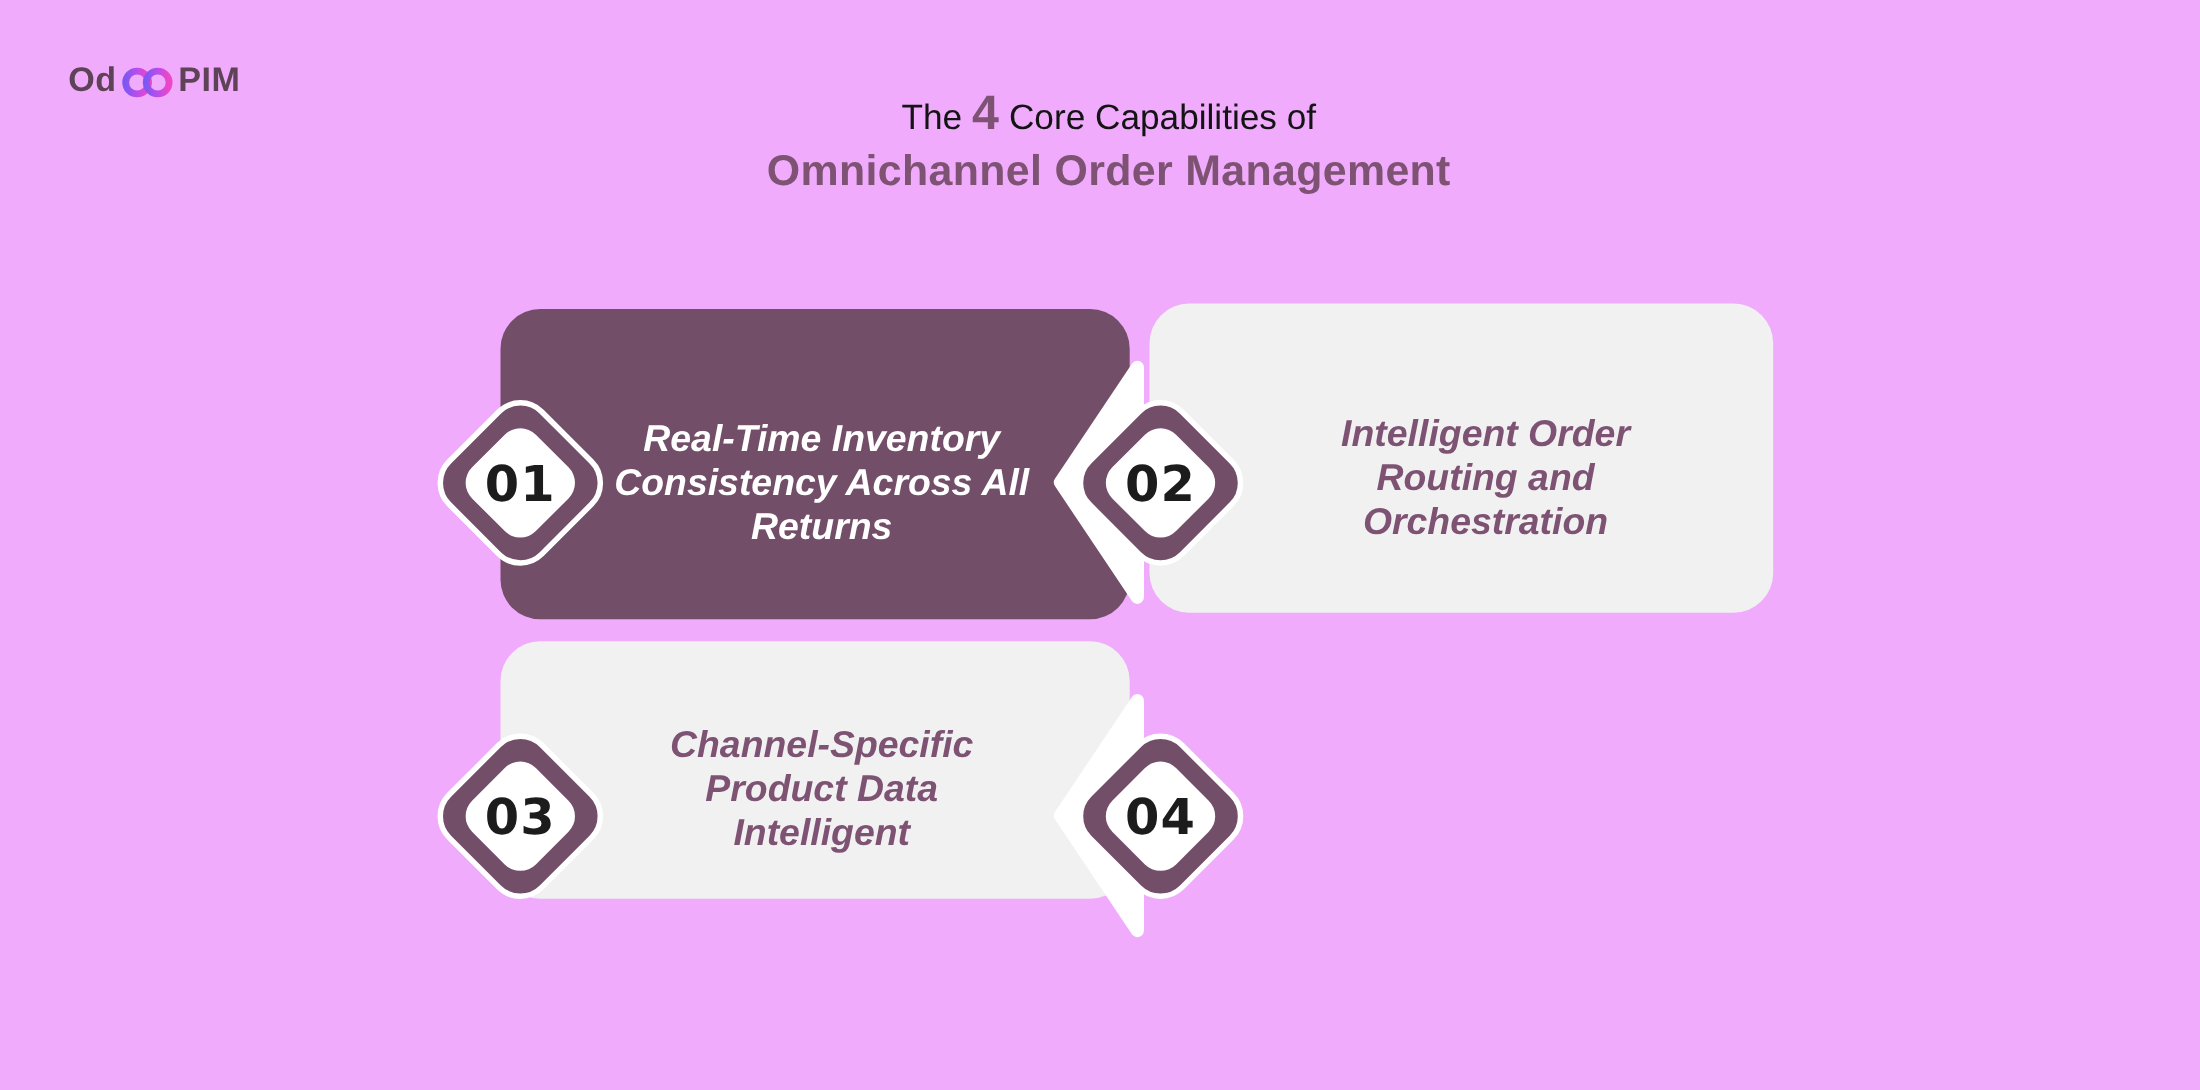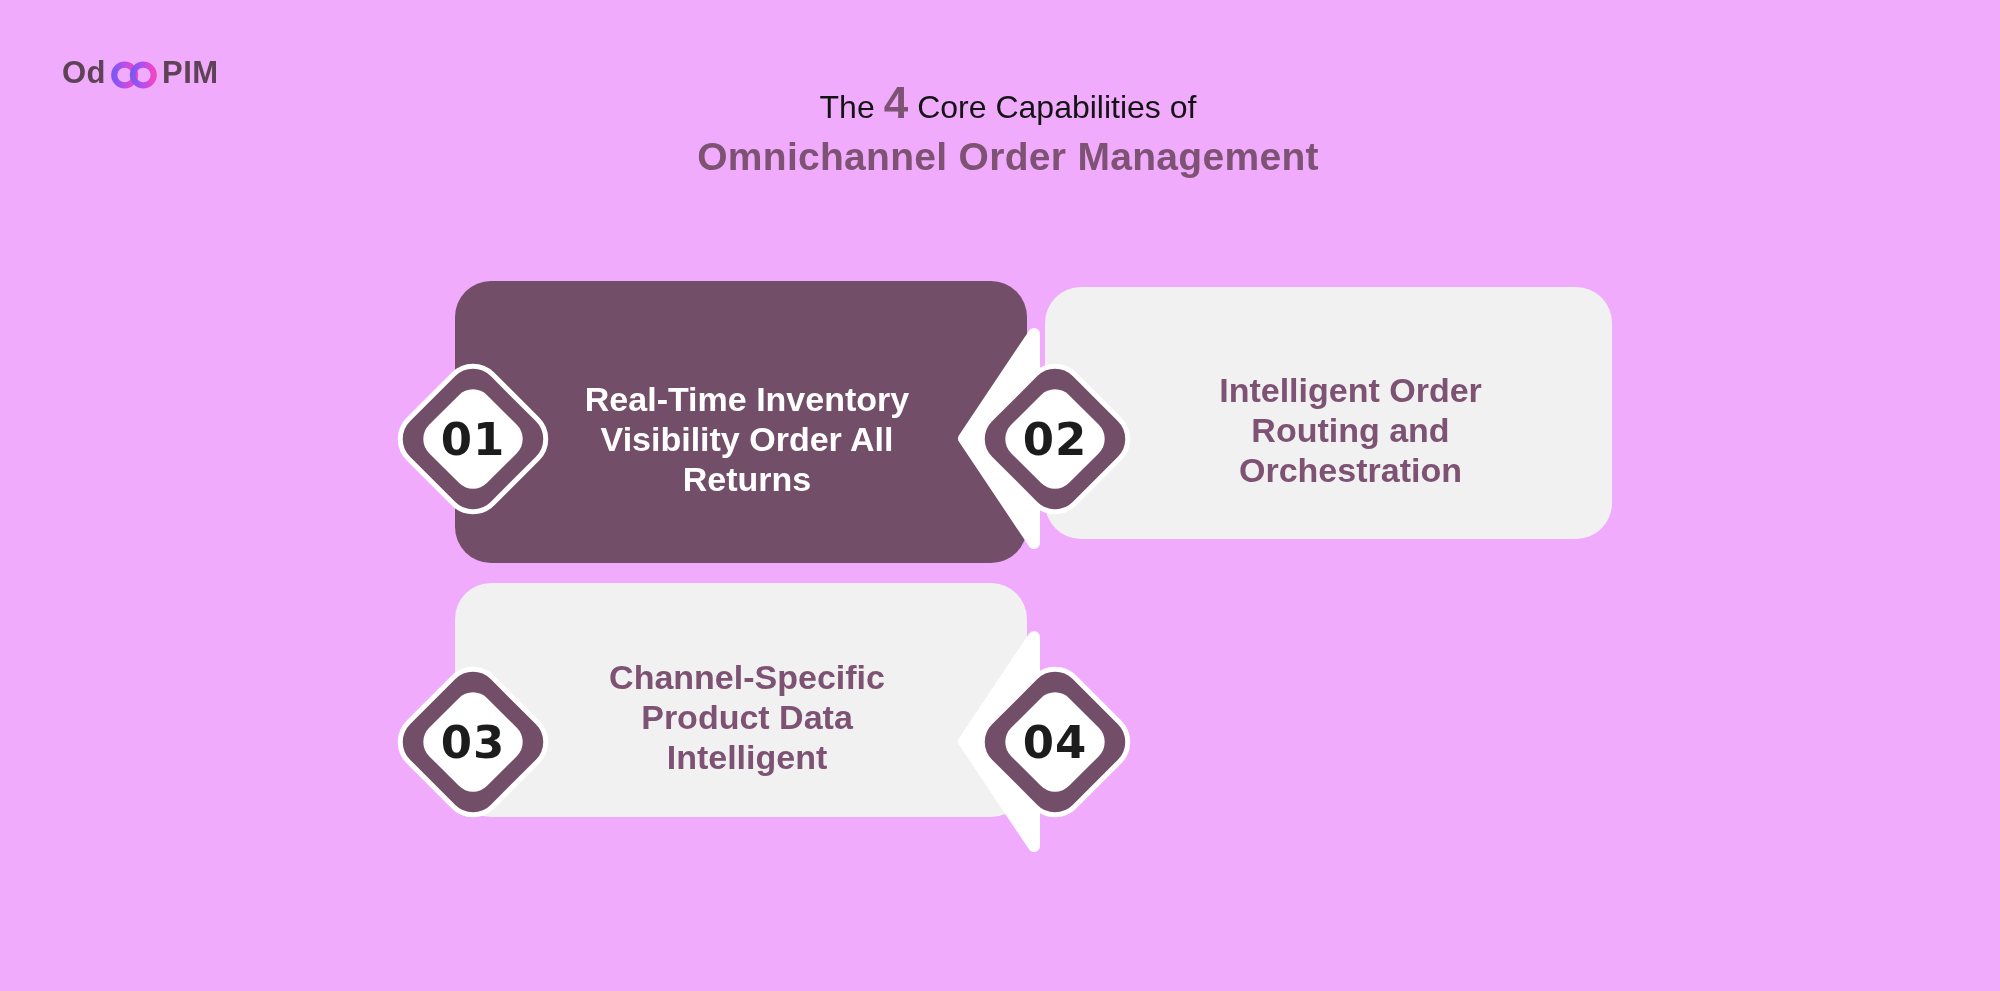--- a/index.html
+++ b/index.html
@@ -30,21 +30,21 @@
   
   .title { position: absolute; left: 8px; top: 80px; width: 2000px; text-align: center; }
   .title-line1 { font-size: 32px; line-height: 46px; color: #141414; font-weight: 400; }
   .title-num { font-size: 44px; font-weight: 700; color: #7D5273; margin: 0 9px; }
   .title-line2 {
     font-size: 39px; line-height: 50px; margin-top: 2px;
     font-weight: 700; color: #7D5273; letter-spacing: 0.3px;
   }
 
   
-  .card { position: absolute; border-radius: 36px; z-index: 1; }
+  .card { position: absolute; border-radius: 36px; z-index: 1; font-style: italic; }
   .card.purple { background: #734E68; }
   .card.gray   { background: #F1F1F1; }
   .card-text {
     position: absolute; left: 0; right: 0;
     top: calc(50% + 17px);
     transform: translateY(-50%);
     text-align: center;
     font-size: 34px;
     font-weight: 700;
     line-height: 40px;
@@ -108,26 +108,26 @@
   <div class="title">
     <div class="title-line1">
       <span>The</span><span class="title-num">4</span><span>Core Capabilities of</span>
     </div>
     <div class="title-line2">Omnichannel Order Management</div>
   </div>
 
   <div class="card purple" style="left:455px; top:281px; width:572px; height:282px;">
     <div class="card-text shift-sm">
       <span>Real-Time Inventory</span>
-      <span>Visibility Order All</span>
+      <span>Consistency Across All</span>
       <span>Returns</span>
     </div>
   </div>
 
-  <div class="card gray" style="left:1045px; top:287px; width:567px; height:252px;">
+  <div class="card gray" style="left:1045px; top:276px; width:567px; height:281px;">
     <div class="card-text shift-lg">
       <span>Intelligent Order</span>
       <span>Routing and</span>
       <span>Orchestration</span>
     </div>
   </div>
 
   <div class="card gray" style="left:455px; top:583px; width:572px; height:234px;">
     <div class="card-text shift-sm">
       <span>Channel-Specific</span>

